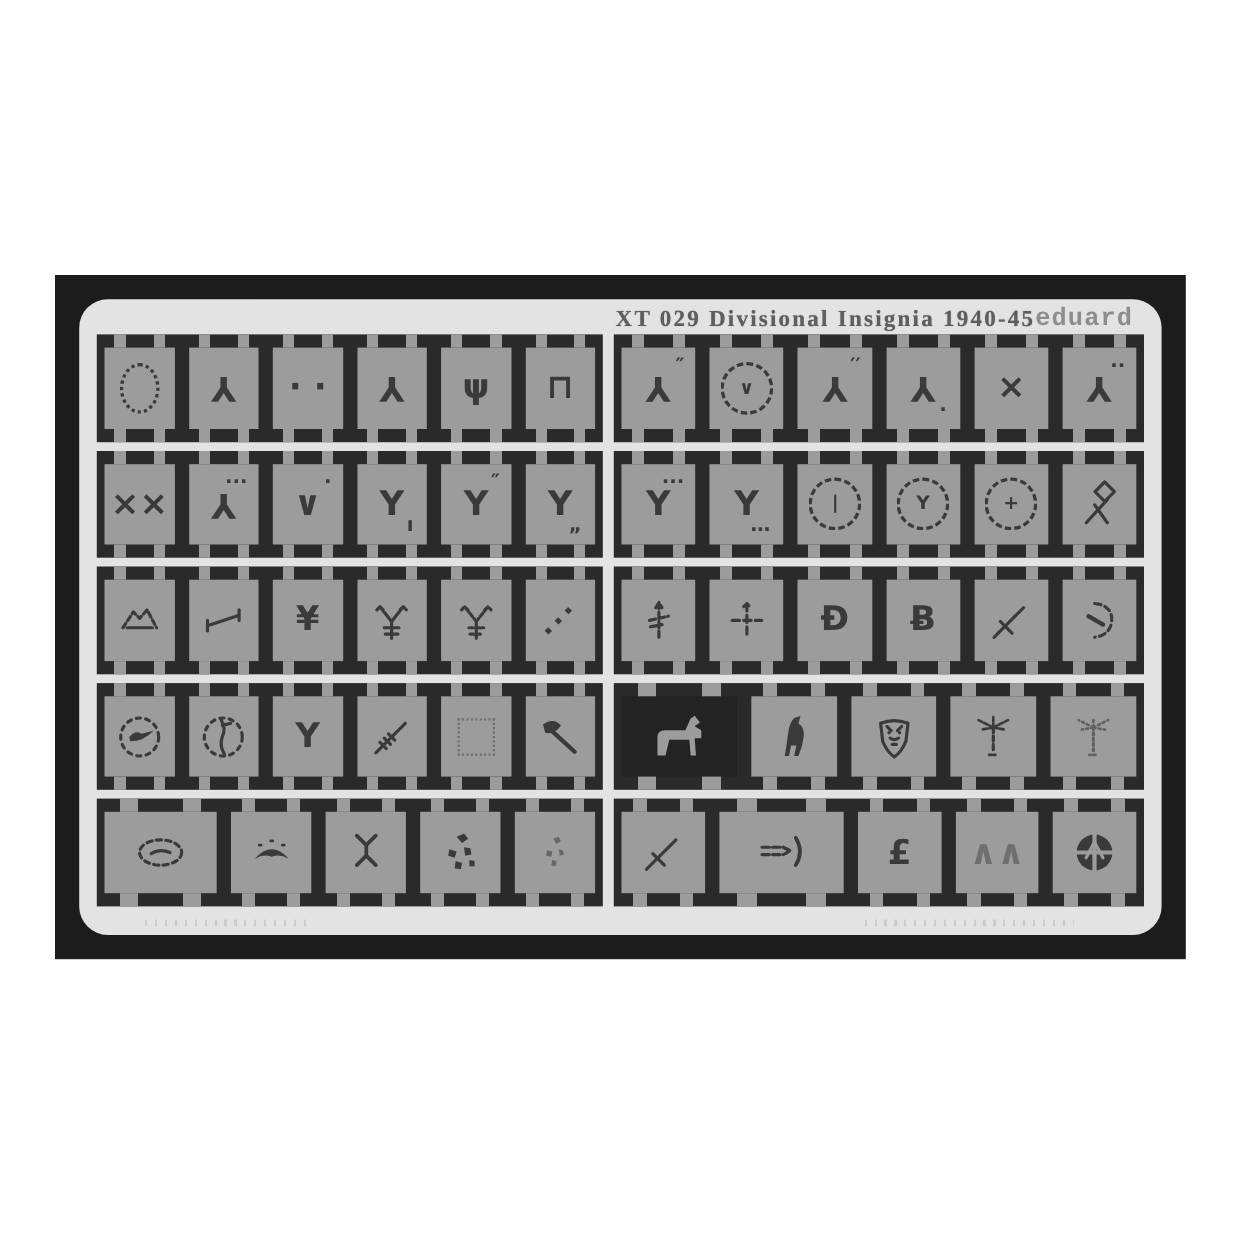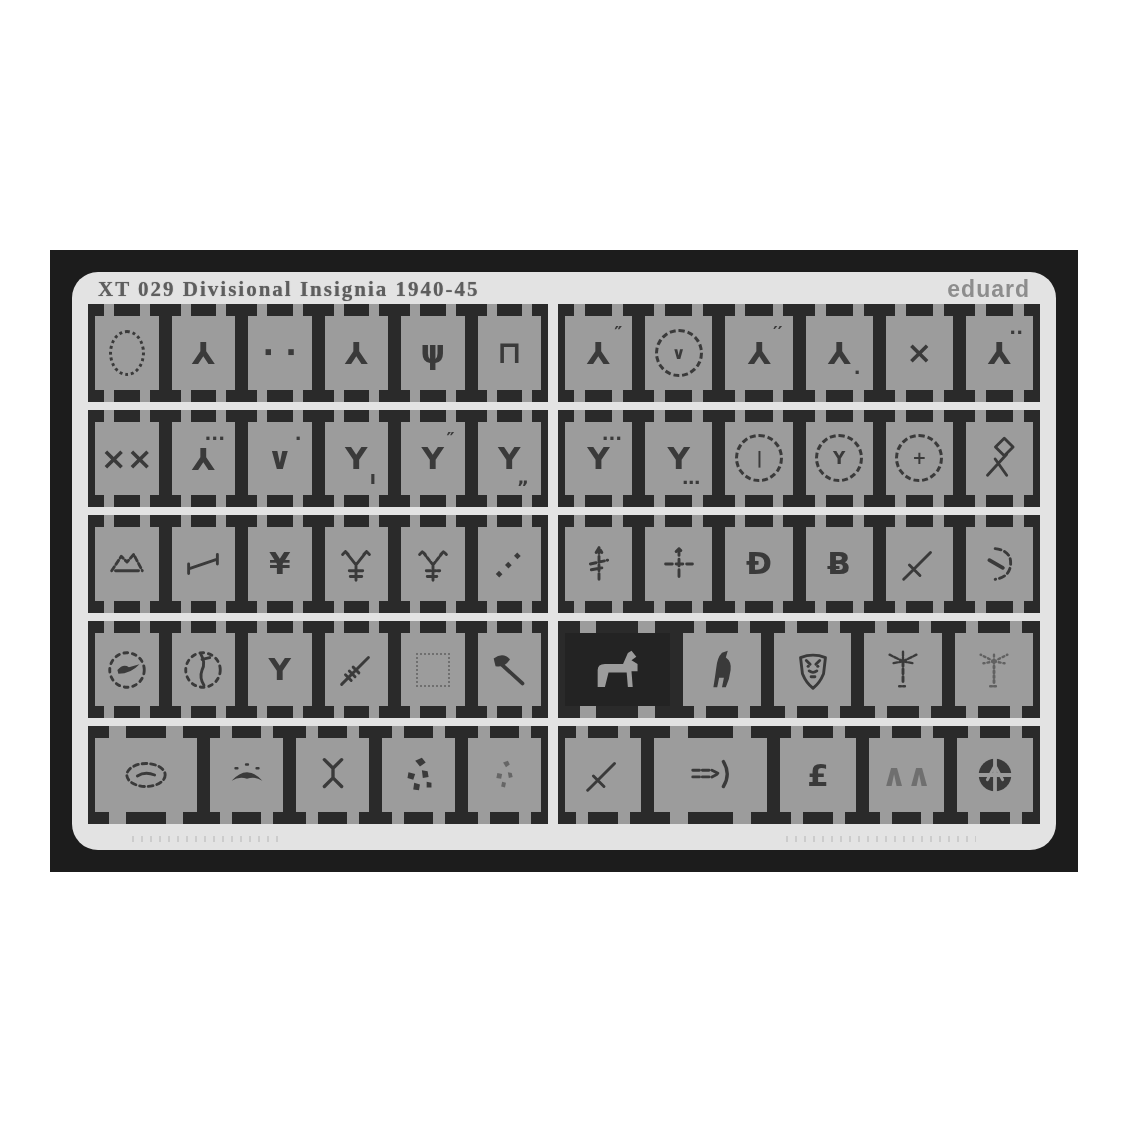--- a/index.html
+++ b/index.html
@@ -10,29 +10,29 @@
   .photo-frame{
     position:absolute;left:50px;top:250px;width:1028px;height:622px;
     background:var(--frame,#1c1c1c);
   }
   .etch-sheet{
     position:absolute;left:22px;top:22px;right:22px;bottom:22px;
     background:var(--sheet,#e3e3e3);border-radius:26px;
   }
   .sheet-header{
     position:absolute;left:26px;right:26px;top:2px;height:30px;
-    display:flex;align-items:center;justify-content:space-between;
+    display:flex;align-items:center;justify-content:flex-end;
   }
   .sheet-title{
     font-family:"Liberation Serif","DejaVu Serif",serif;
     font-weight:bold;font-size:21px;letter-spacing:2px;color:#5e5e5e;
     text-shadow:0 0 1px #8a8a8a;
   }
   .brand{
-    font-family:Liberation Sans, sans-serif;
+    font-family:Liberation Mono, monospace;
     font-weight:bold;font-size:23px;letter-spacing:1px;color:#8d8d8d;
   }
   .panels{
     position:absolute;left:16px;right:16px;top:32px;bottom:26px;
     display:flex;gap:10px;
   }
   .panel{display:flex;flex-direction:column;gap:8px;}
   .panel.left{flex:460 0 0;}
   .panel.right{flex:482 0 0;}
   .fret-row{

